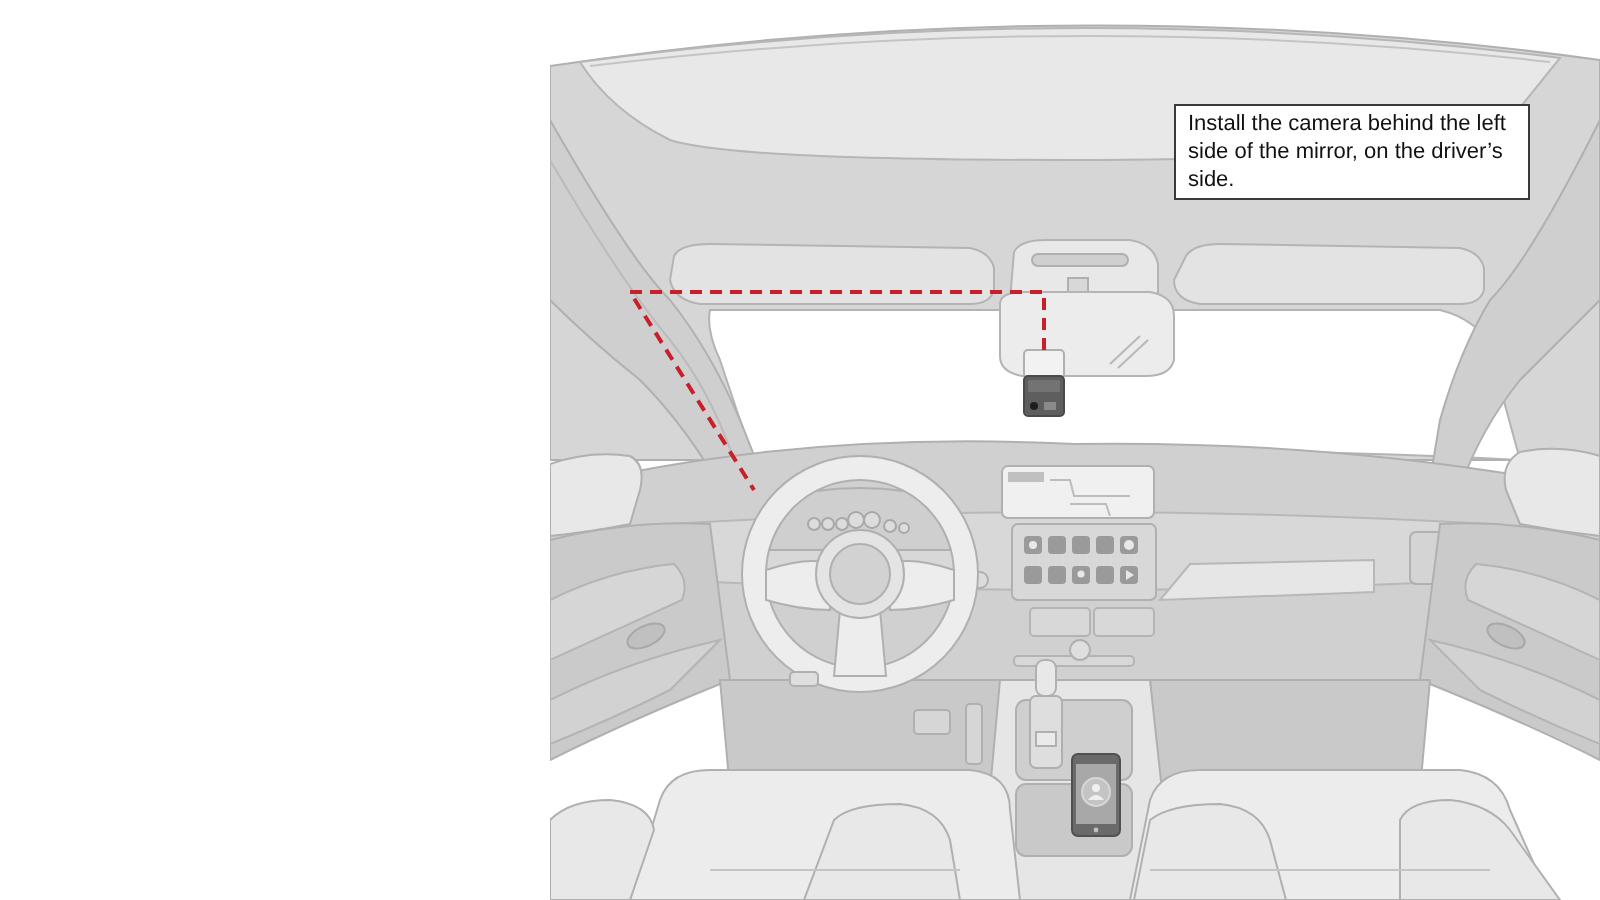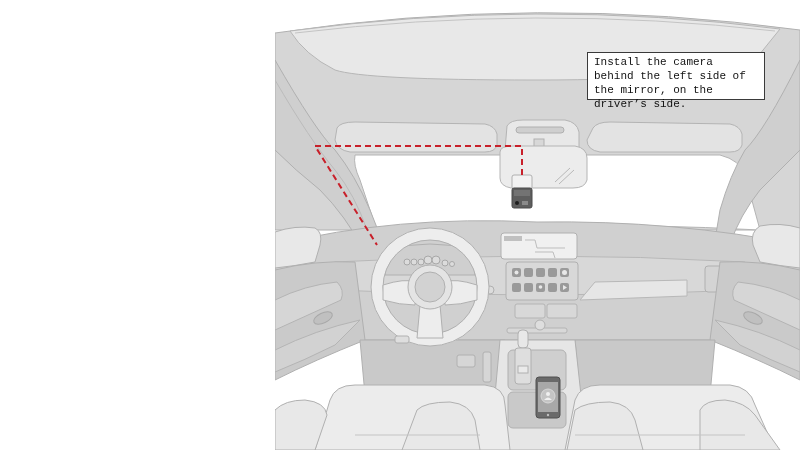--- a/index.html
+++ b/index.html
@@ -2,21 +2,21 @@
 <html><head>
 <meta charset="utf-8">
 <style>
   html, body { margin: 0; padding: 0; }
   body { width: 800px; height: 450px; background: #ffffff; position: relative; overflow: hidden;
          font-family: "Liberation Sans", sans-serif; }
   #scene { position: absolute; left: 275px; top: 0; width: 525px; height: 450px; }
   #scene svg { display: block; }
   .callout { position: absolute; left: 587px; top: 52px; width: 178px; height: 48px;
              background: #ffffff; border: 1px solid #3a3a3a; box-sizing: border-box;
-             padding: 2px 6px; font-family: Liberation Mono, monospace; font-size: 11px;
+             padding: 2px 6px; font-family: Liberation Sans, sans-serif; font-size: 11px;
              line-height: 14px; color: #111111; }
 </style>
 </head>
 <body>
 
 <div id="scene">
 <svg width="525" height="450" viewBox="0 0 525 450" xmlns="http://www.w3.org/2000/svg">
 
   <rect x="0" y="0" width="525" height="450" fill="#ffffff"></rect>
 

